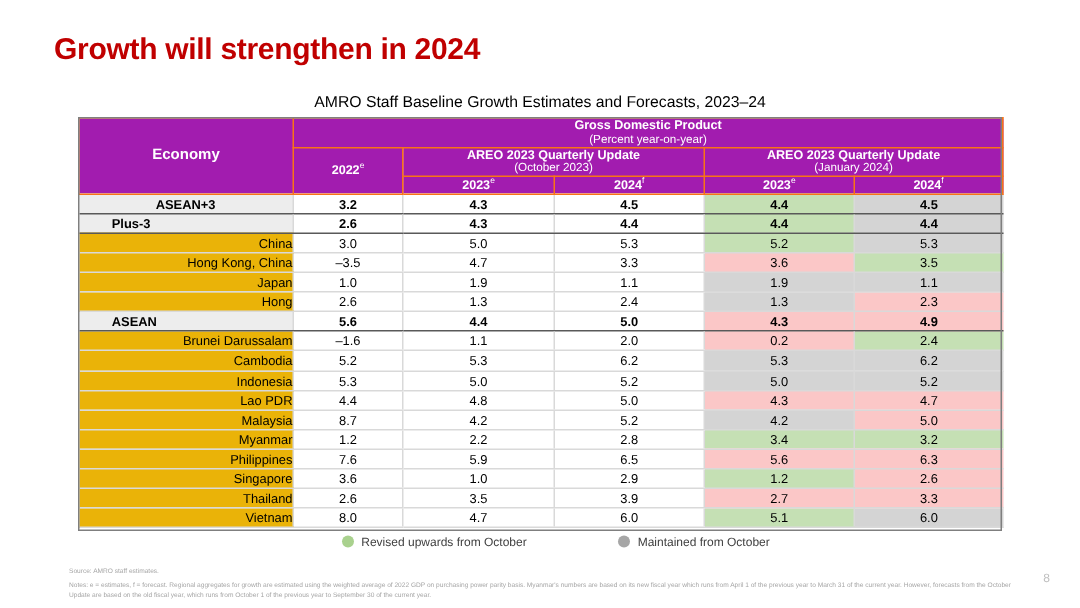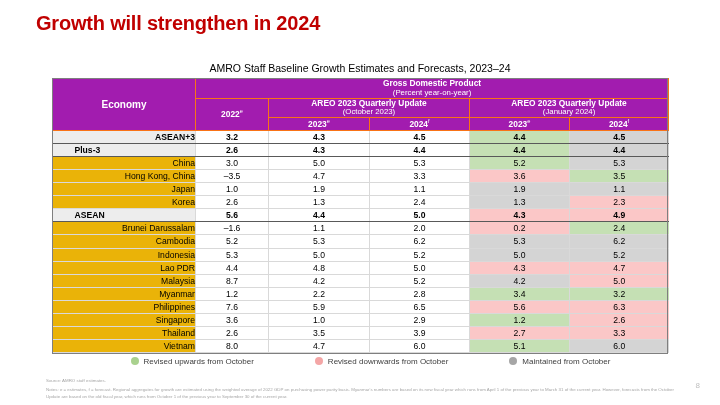--- a/index.html
+++ b/index.html
@@ -5,21 +5,21 @@
   * { box-sizing: border-box; }
   html, body { margin:0; padding:0; }
   body {
     width:720px; height:405px;
     background:#ffffff;
     font-family:"Liberation Sans", sans-serif;
     overflow:hidden;
     position:relative;
   }
   .slide-title {
-    position:absolute; left:36px; top:12px;
+    position:absolute; left:36px; top:22px;
     font-size:20px; font-weight:bold; color:#C00000;
     letter-spacing:-0.2px;
   }
   .table-title {
     position:absolute; left:52px; top:62px; width:616px;
     text-align:center; font-size:10.5px; font-weight:normal; color:#000;
   }
   .tbl-wrap { position:absolute; left:52px; top:78px; width:616px; }
   table.maintbl { border-collapse:collapse; width:616px; table-layout:fixed; }
   table.maintbl th, table.maintbl td { padding:0; }
@@ -32,21 +32,21 @@
   .sup { font-size:5.6px; vertical-align:super; font-weight:normal; }
 
   
   td.lbl { font-size:8.6px; color:#000; text-align:right;
            border-bottom:1px solid #d9d9d9; height:13.1px;
            background:#eab308; padding-left:10px; white-space:nowrap; }
   td.val { font-size:8.6px; color:#000; text-align:center;
            border-bottom:1px solid #d9d9d9; border-left:1px solid #d9d9d9;
            height:13.1px; background:#ffffff; }
   tr.agg td { font-weight:bold; background:#ffffff; }
-  tr.agg td.lbl { background:#ededed; padding-left:0; }
+  tr.agg td.lbl { background:#ededed; text-align:center; padding-left:0; }
   tr.agg.sub-agg td.lbl { padding-left:22px; text-align:left; }
   td.lbl.indent { padding-left:30px; }
 
   tr.topline td { border-top:1.4px solid #595959; }
   tr.botline td { border-bottom:1.4px solid #595959; }
 
   .up   { background:#C5E0B4 !important; }
   .down { background:#FBC7C7 !important; }
   .same { background:#D4D4D4 !important; }
 
@@ -147,21 +147,21 @@
         </tr>
         <tr>
           <td class="lbl indent">Japan</td>
           <td class="val">1.0</td>
           <td class="val">1.9</td>
           <td class="val">1.1</td>
           <td class="val same">1.9</td>
           <td class="val same">1.1</td>
         </tr>
         <tr>
-          <td class="lbl indent">Korea</td>
+          <td class="lbl indent">Hong</td>
           <td class="val">2.6</td>
           <td class="val">1.3</td>
           <td class="val">2.4</td>
           <td class="val same">1.3</td>
           <td class="val down">2.3</td>
         </tr>
         <tr class="agg sub-agg topline botline">
           <td class="lbl">ASEAN</td>
           <td class="val">5.6</td>
           <td class="val">4.4</td>
@@ -253,24 +253,20 @@
   </table>
 </div>
 <div class="tbl-edge"></div>
 
 <div class="legend" id="legend">
     <div class="lg-item">
       <span class="dot" style="background: rgb(169, 209, 142);"></span>
       <span>Revised upwards from October</span>
     </div>
     <div class="lg-item">
-      <span class="dot" style="background: rgb(244, 166, 166);"></span>
-      <span>Revised downwards from October</span>
-    </div>
-    <div class="lg-item">
       <span class="dot" style="background: rgb(166, 166, 166);"></span>
       <span>Maintained from October</span>
     </div>
   </div>
 
 <div class="notes">
   <div class="src">Source: AMRO staff estimates.</div>
   <div>Notes: e = estimates, f = forecast. Regional aggregates for growth are estimated using the weighted average of 2022 GDP on purchasing power parity basis. Myanmar's numbers are based on its new fiscal year which runs from April 1 of the previous year to March 31 of the current year. However, forecasts from the October Update are based on the old fiscal year, which runs from October 1 of the previous year to September 30 of the current year.</div>
 </div>
 

